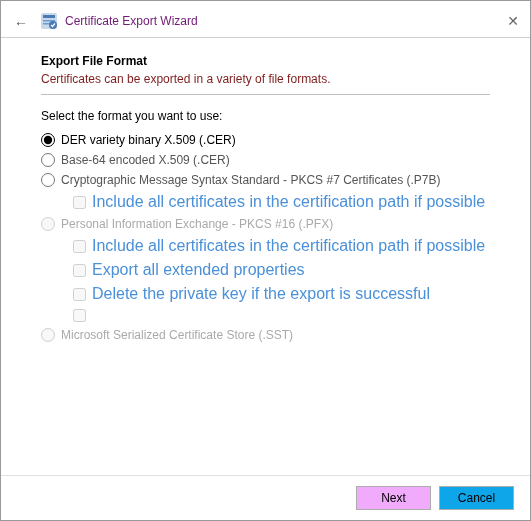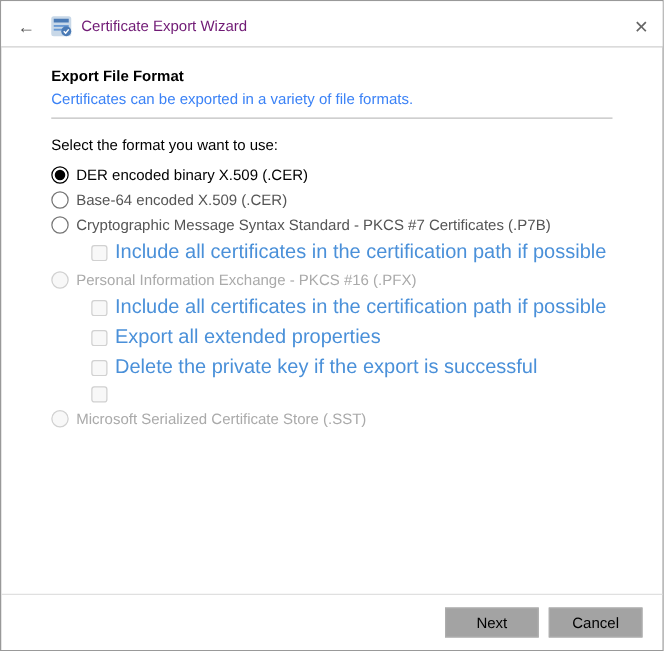--- a/index.html
+++ b/index.html
@@ -82,21 +82,21 @@
       overflow: auto;
     }
     .section-title {
       font-weight: bold;
       font-size: 12px;
       color: #000;
       margin-bottom: 4px;
     }
     .section-desc {
       font-size: 12px;
-      color: #3b82f6;
+      color: #7f1d1d;
       margin-bottom: 4px;
     }
     .divider {
       height: 1px;
       background: #c0c0c0;
       margin: 8px 0 14px 0;
     }
     .format-label {
       font-size: 12px;
       color: #000;
@@ -146,27 +146,27 @@
       align-items: center;
       padding: 10px 16px;
       gap: 8px;
       border-top: 1px solid #e0e0e0;
     }
     .btn {
       min-width: 75px;
       height: 24px;
       padding: 2px 12px;
       font-size: 12px;
-      background: #a3a3a3;
+      background: #0ea5e9;
       border: 1px solid #adadad;
       cursor: pointer;
       font-family: 'Segoe UI', Arial, sans-serif;
     }
     .btn-next {
-      background: #a3a3a3;
+      background: #f0abfc;
     }
     .wizard-icon {
       display: inline-flex;
       align-items: center;
       justify-content: center;
     }
   </style>
 </head>
 <body>
 
@@ -197,21 +197,21 @@
   <div class="content">
     <div class="section-title">Export File Format</div>
     <div class="section-desc">Certificates can be exported in a variety of file formats.</div>
     <div class="divider"></div>
     <div class="format-label">Select the format you want to use:</div>
 
     <div class="radio-group">
 
       <div class="radio-item">
         <input type="radio" name="format" id="opt1" checked="" style="">
-        <label for="opt1" class="radio-label active">DER encoded binary X.509 (.CER)</label>
+        <label for="opt1" class="radio-label active">DER variety binary X.509 (.CER)</label>
       </div>
 
       <div class="radio-item">
         <input type="radio" name="format" id="opt2" style="">
         <label for="opt2" class="radio-label">Base-64 encoded X.509 (.CER)</label>
       </div>
 
       <div class="radio-item">
         <input type="radio" name="format" id="opt3" style="">
         <label for="opt3" class="radio-label">Cryptographic Message Syntax Standard - PKCS #7 Certificates (.P7B)</label>

